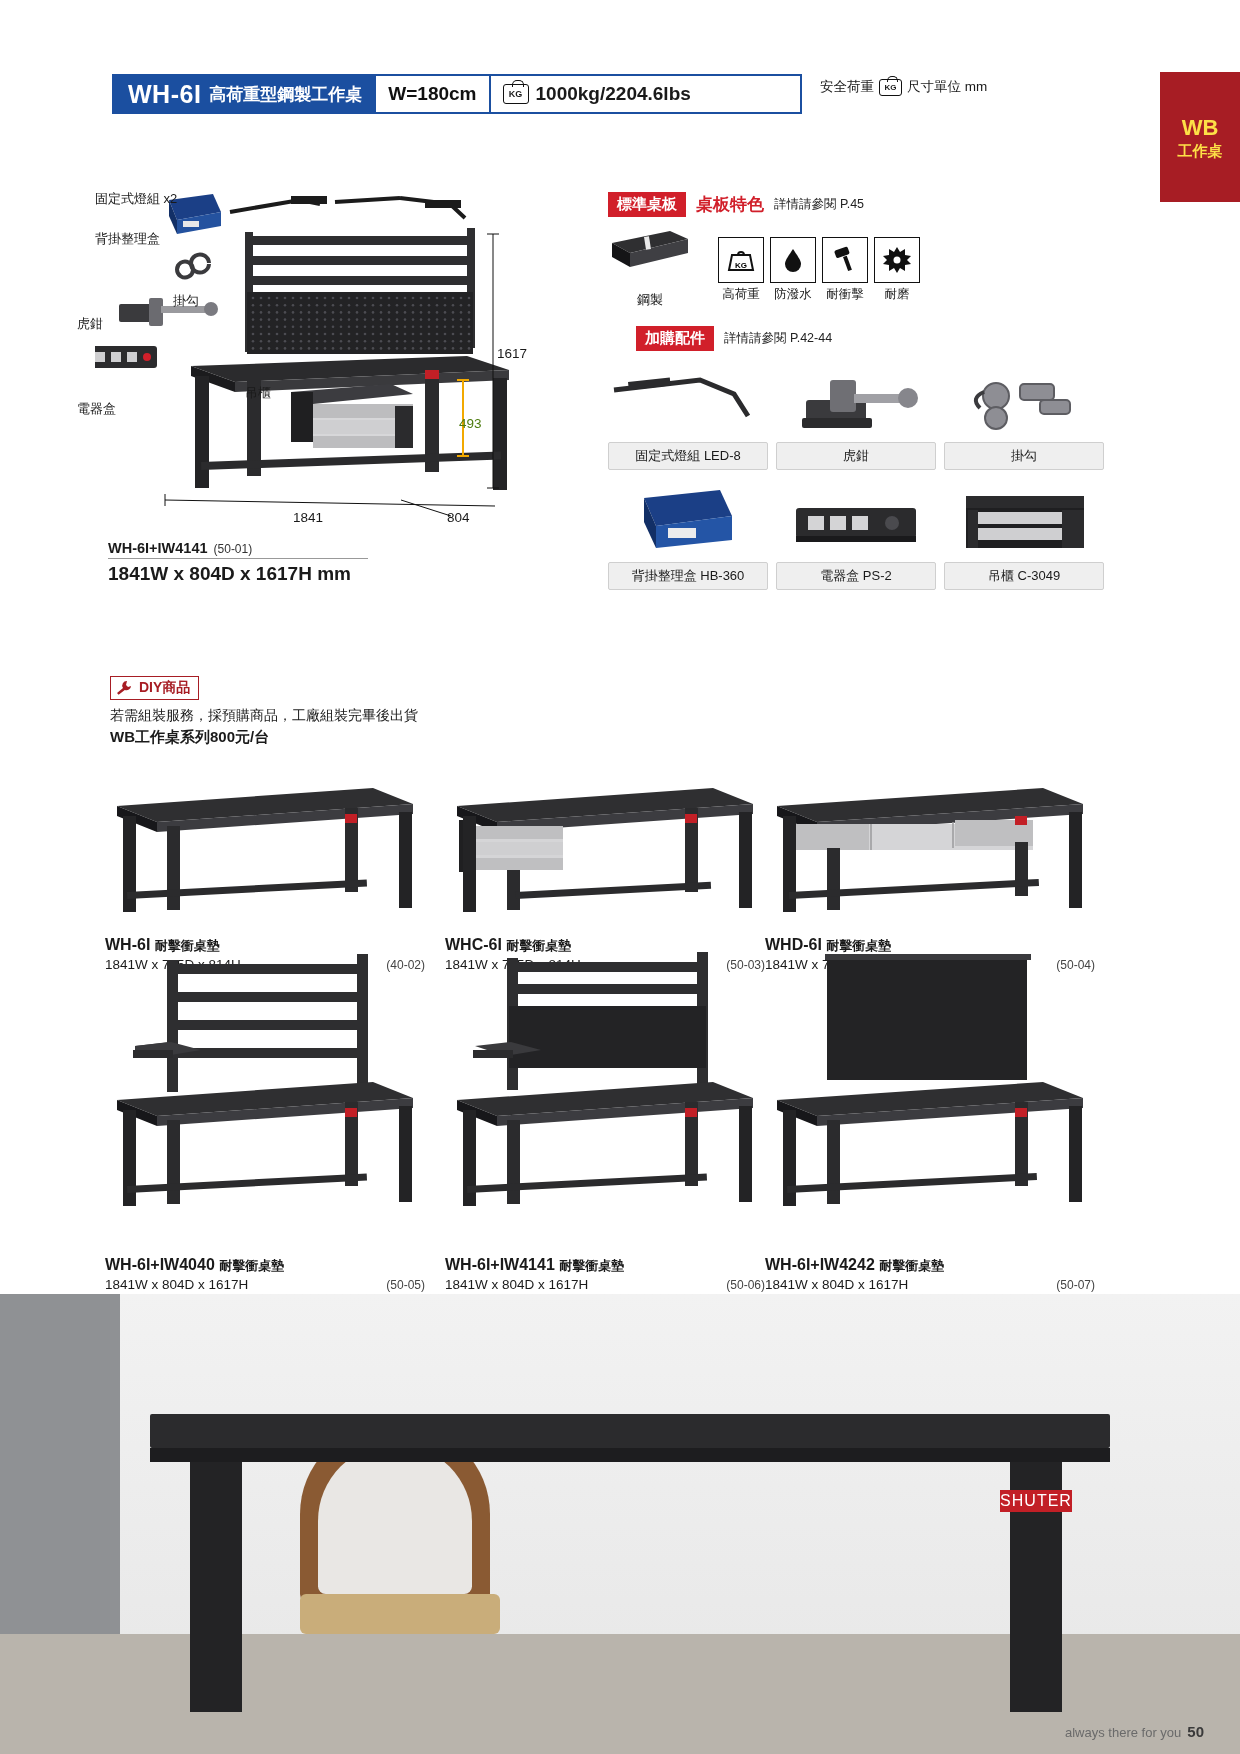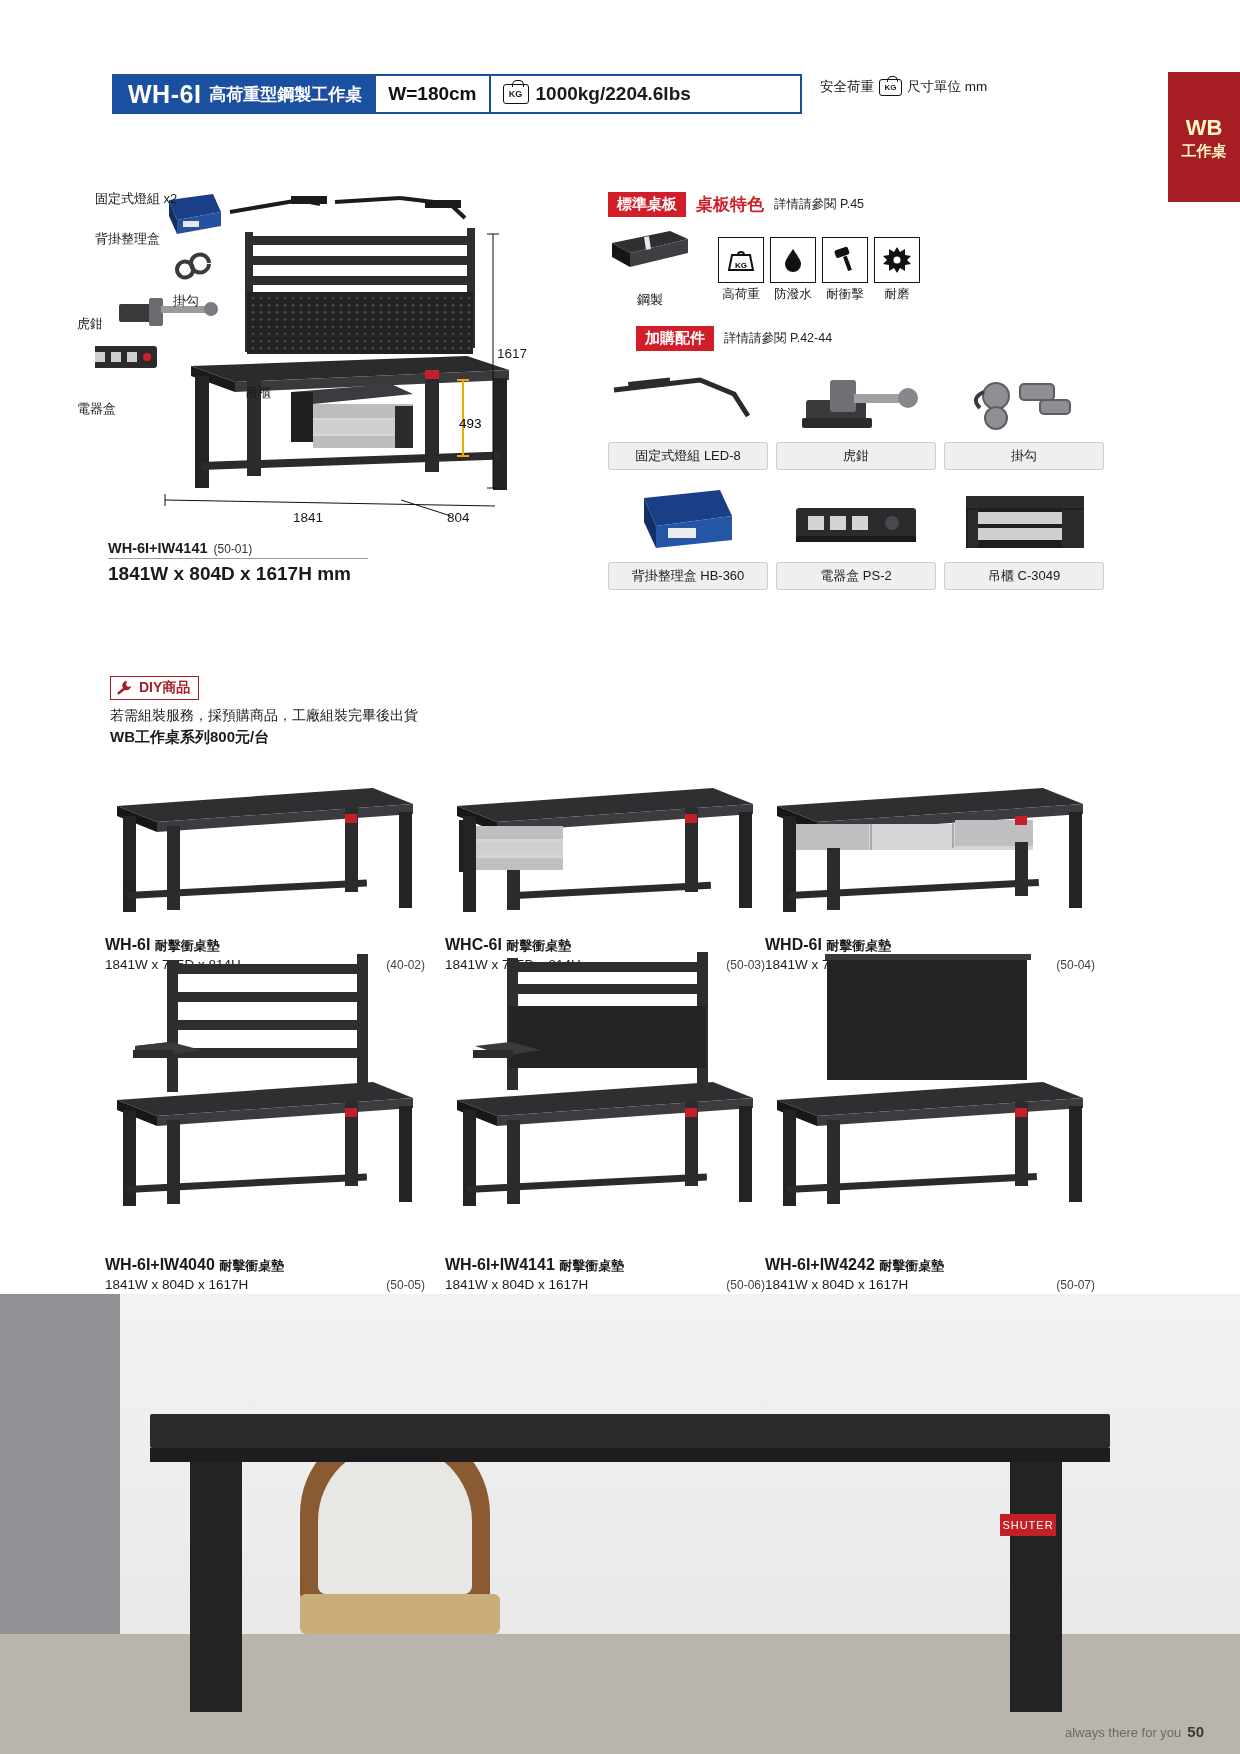--- a/index.html
+++ b/index.html
@@ -43,21 +43,21 @@
     width:23px; height:17px; border:1.4px solid #111; border-radius:3px; font-size:8px; font-weight:bold;
     display:flex; align-items:center; justify-content:center; position:relative;
   }
   .safe-load .kgicon2::before {
     content:""; position:absolute; top:-4px; left:7px; width:9px; height:5px;
     border:1.4px solid #111; border-bottom:none; border-radius:5px 5px 0 0;
   }
 
   
   .side-tab {
-    position:absolute; right:0; top:72px; width:72px; height:130px; background:#a71d24; color:#fef9c3;
+    position:absolute; right:0; top:72px; width:80px; height:130px; background:#a71d24; color:#fde047;
     display:flex; flex-direction:column; align-items:center; justify-content:center; gap:2px;
     font-weight:bold;
   }
   .side-tab .l1 { font-size:22px; }
   .side-tab .l2 { font-size:15px; line-height:1.05; }
 
   
   .diagram { position:absolute; left:95px; top:170px; width:440px; height:400px; }
 
   .lead-label { position:absolute; font-size:13px; white-space:nowrap; }
@@ -112,22 +112,22 @@
   .pcap .sku { font-size:12px; color:#444; margin-left:auto; }
 
   
   .photo { position:absolute; left:0; bottom:0; width:1240px; height:460px; background:linear-gradient(#f2f2f2,#e6e6e6); overflow:hidden; }
   .photo .wallL { position:absolute; left:0; top:0; width:120px; height:460px; background:#8f9194; }
   .photo .floor { position:absolute; left:0; bottom:0; width:1240px; height:120px; background:#b9b4ac; }
   .photo .benchtop { position:absolute; left:150px; top:120px; width:960px; height:34px; background:#2b2b2d; border-radius:2px; }
   .photo .benchtop2 { position:absolute; left:150px; top:154px; width:960px; height:14px; background:#1d1d1f; }
   .photo .legL { position:absolute; left:190px; top:168px; width:52px; height:250px; background:#232325; }
   .photo .legR { position:absolute; left:1010px; top:168px; width:52px; height:250px; background:#232325; }
-  .photo .shut { position:absolute; left:1000px; top:196px; width:56px; height:22px; background:#c21f26; color:#fff;
-      font-size:11px; display:flex; align-items:center; justify-content:center; letter-spacing:1px;margin-top:24px; }
+  .photo .shut { position:absolute; left:1000px; top:196px; width:72px; height:22px; background:#c21f26; color:#fff;
+      font-size:16px; display:flex; align-items:center; justify-content:center; letter-spacing:1px; }
   .chair-seat { position:absolute; left:300px; top:300px; width:200px; height:40px; background:#c9ad7a; border-radius:6px; }
   .chair-back { position:absolute; left:300px; top:130px; width:190px; height:180px; background:#8a5a33; border-radius:90px 90px 10px 10px; }
   .chair-back2 { position:absolute; left:318px; top:150px; width:154px; height:150px; background:#e9e7e4; border-radius:80px 80px 8px 8px; }
   .photo-foot { position:absolute; right:36px; bottom:14px; font-size:13px; color:#6a6a6a; }
   .photo-foot b { color:#3a3a3a; font-size:15px; margin-left:6px; }
 
   .diagram svg, .pimg svg, .acc-cell svg, .feat-ic svg { display:block; }
 </style>
 </head>
 <body>
@@ -478,21 +478,21 @@
     </svg>
 
     <div class="lead-label" style="left:0px; top:20px;">固定式燈組 x2</div>
     <div class="lead-label" style="left:0px; top:60px;">背掛整理盒</div>
     <div class="lead-label" style="left:78px; top:122px;">掛勾</div>
     <div class="lead-label" style="left:-18px; top:145px;">虎鉗</div>
     <div class="lead-label" style="left:-18px; top:230px;">電器盒</div>
     <div class="lead-label" style="left:150px; top:214px;">吊櫃</div>
 
     <div class="dim-text" style="left:402px; top:176px;">1617</div>
-    <div class="dim-text" style="left:364px; top:246px; color:#000000;">493</div>
+    <div class="dim-text" style="left:364px; top:246px; color:#4d7c0f;">493</div>
     <div class="dim-text" style="left:198px; top:340px;">1841</div>
     <div class="dim-text" style="left:352px; top:340px;">804</div>
   </div>
 
   <div class="model-line">
     <div class="row1">
       <span class="code">WH-6I+IW4141</span>
       <span class="sku">(50-01)</span>
     </div>
     <div class="row2">1841W x 804D x 1617H mm</div>

